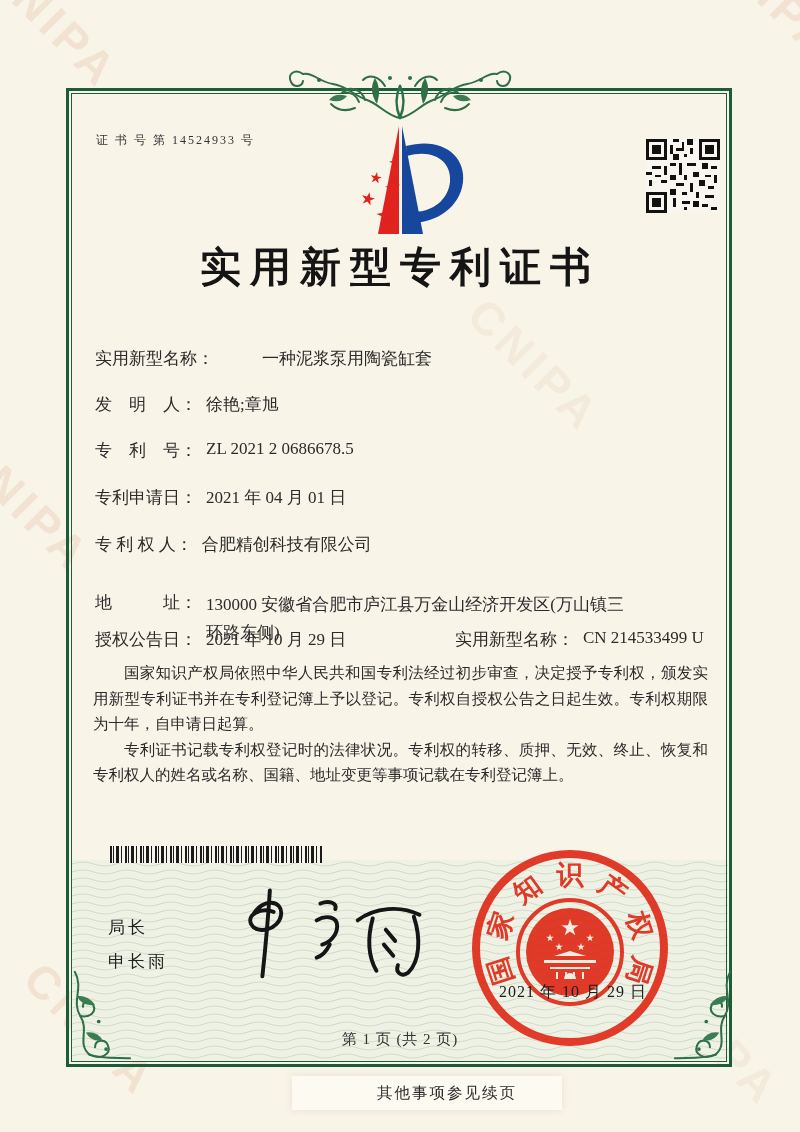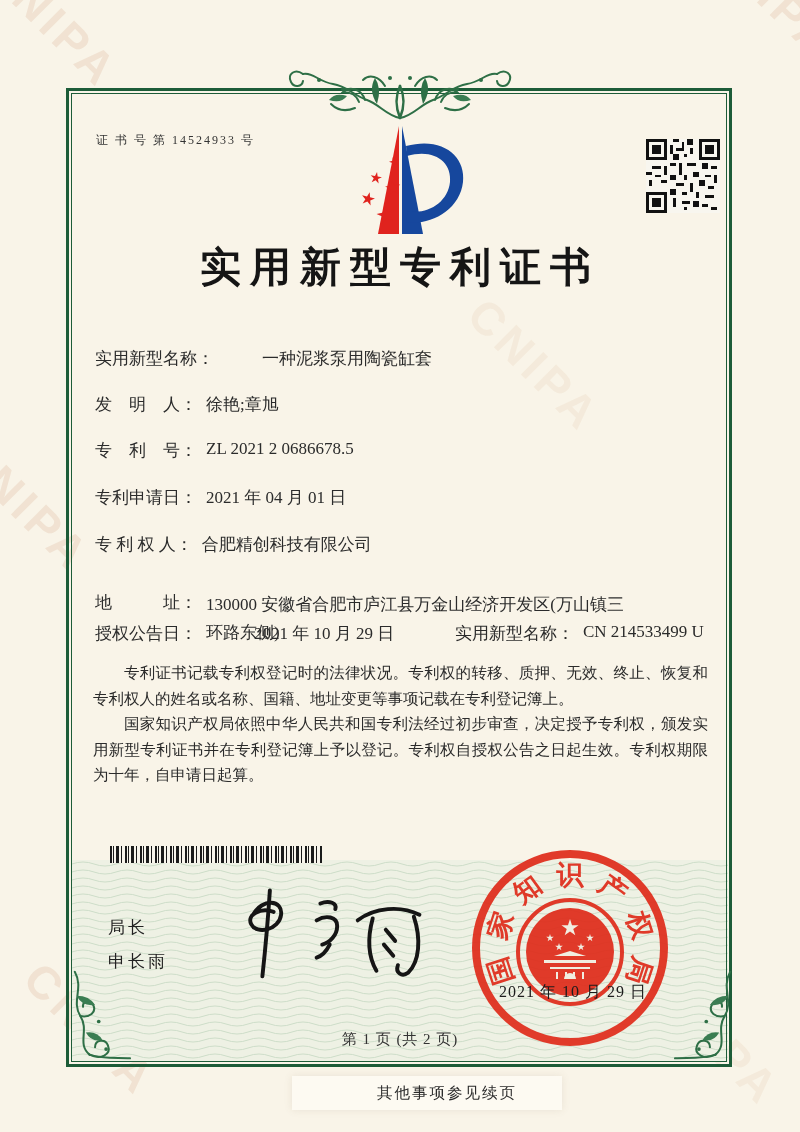--- a/index.html
+++ b/index.html
@@ -197,33 +197,33 @@
       <span class="f-value">2021 年 04 月 01 日</span>
     </div>
     <div class="frow" style="top:186px;">
       <span class="f-label">专 利 权 人：</span>
       <span class="f-value">合肥精创科技有限公司</span>
     </div>
     <div class="frow addr" style="top:232px;margin-top:12px;">
       <span class="f-label">地　　　址：</span>
       <span class="f-value">130000  安徽省合肥市庐江县万金山经济开发区(万山镇三环路东侧)</span>
     </div>
-    <div class="frow" style="top:275px;gap:48px;">
+    <div class="frow" style="top:281px;">
       <span class="f-label">授权公告日：</span>
       <span class="f-value">2021 年 10 月 29 日</span>
       <span class="grant2">
         <span class="f-label">实用新型名称：</span>
         <span class="f-value">CN 214533499 U</span>
       </span>
     </div>
   </div>
 
   <div class="paras">
+    <p>国家知识产权局依照中华人民共和国专利法经过初步审查，决定授予专利权，颁发实用新型专利证书并在专利登记簿上予以登记。专利权自授权公告之日起生效。专利权期限为十年，自申请日起算。</p>
     <p>专利证书记载专利权登记时的法律状况。专利权的转移、质押、无效、终止、恢复和专利权人的姓名或名称、国籍、地址变更等事项记载在专利登记簿上。</p>
-    <p>国家知识产权局依照中华人民共和国专利法经过初步审查，决定授予专利权，颁发实用新型专利证书并在专利登记簿上予以登记。专利权自授权公告之日起生效。专利权期限为十年，自申请日起算。</p>
   </div>
 
   <div class="barcode"></div>
 
   <div class="sig-pos">局长</div>
   <div class="sig-name">申长雨</div>
   <svg class="signature" width="215" height="100" viewBox="0 0 230 105">
     <g fill="none" stroke="#151515" stroke-width="4.2" stroke-linecap="round" stroke-linejoin="round">
       <path d="M30 34 C 40 16 62 18 60 34 C 58 50 34 56 28 44 C 23 34 38 26 52 31"></path>
       <path d="M48 8 C 46 40 43 72 40 100"></path>

